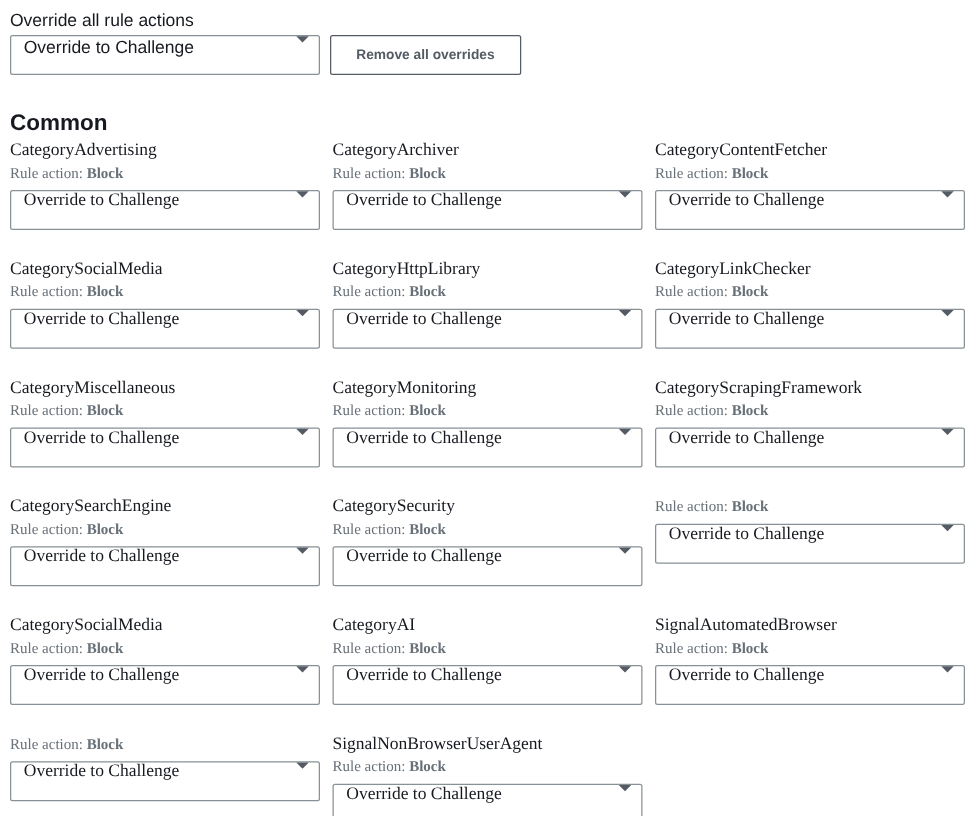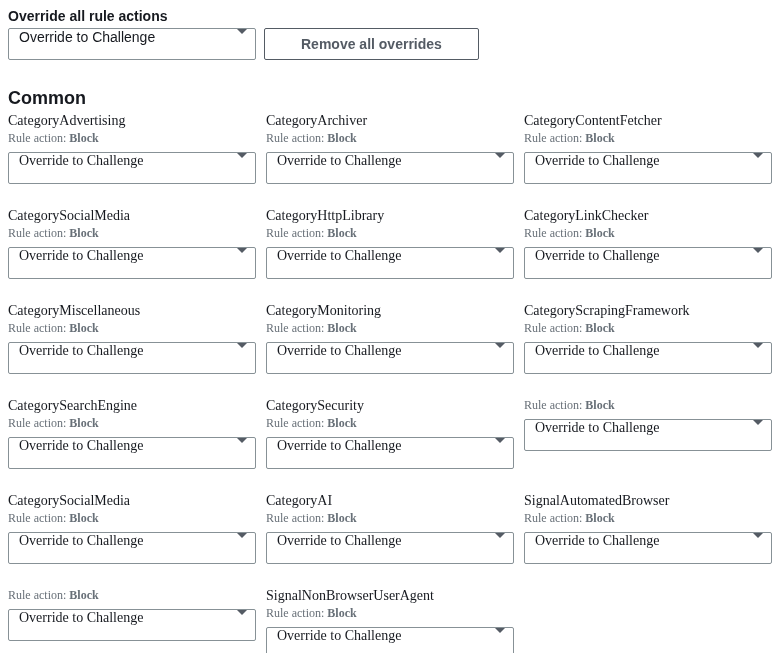--- a/index.html
+++ b/index.html
@@ -11,21 +11,21 @@
       font-family: "Amazon Ember", "Helvetica Neue", Helvetica, Arial, sans-serif;
       font-size: 14px;
       color: #16191f;
       padding: 8px;
       width: 775px;
     }
     .override-all-label {
       font-size: 14px;
       color: #16191f;
       margin-bottom: 4px;
-      font-weight: 700;
+      font-weight: 400;
     }
     .top-row {
       display: flex;
       gap: 8px;
       align-items: stretch;
       margin-bottom: 28px;
     }
     .select-wrapper {
       position: relative;
       display: inline-block;
@@ -55,22 +55,22 @@
       border-top: 5px solid #545b64;
       margin-left: 8px;
       flex-shrink: 0;
     }
     .btn {
       border: 1px solid #545b64;
       border-radius: 2px;
       background: #fff;
       color: #545b64;
       font-weight: 700;
-      font-size: 14px;
-      padding: 0 36px;
+      font-size: 11px;
+      padding: 0 20px;
       height: 32px;
       display: inline-flex;
       align-items: center;
       justify-content: center;
       cursor: pointer;
     }
     .section-title {
       font-size: 18px;
       font-weight: 700;
       color: #16191f;

